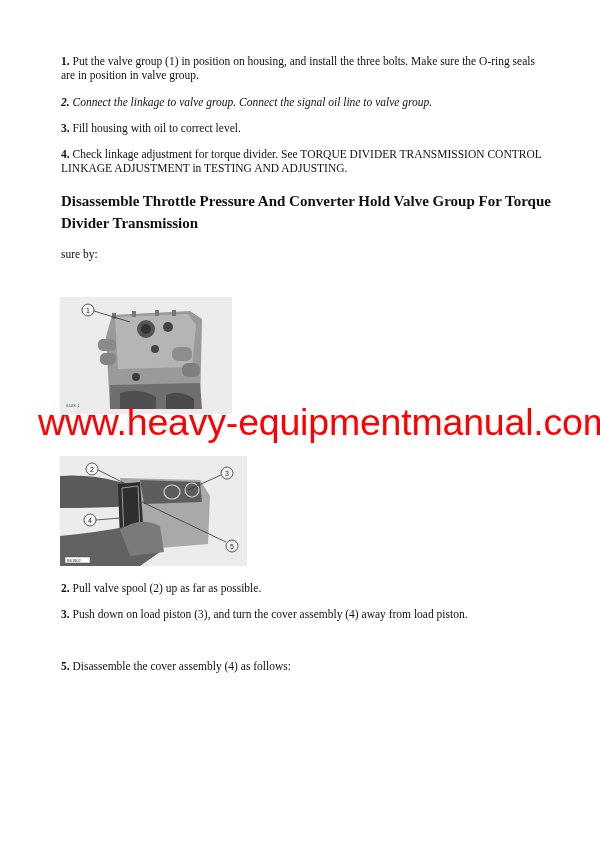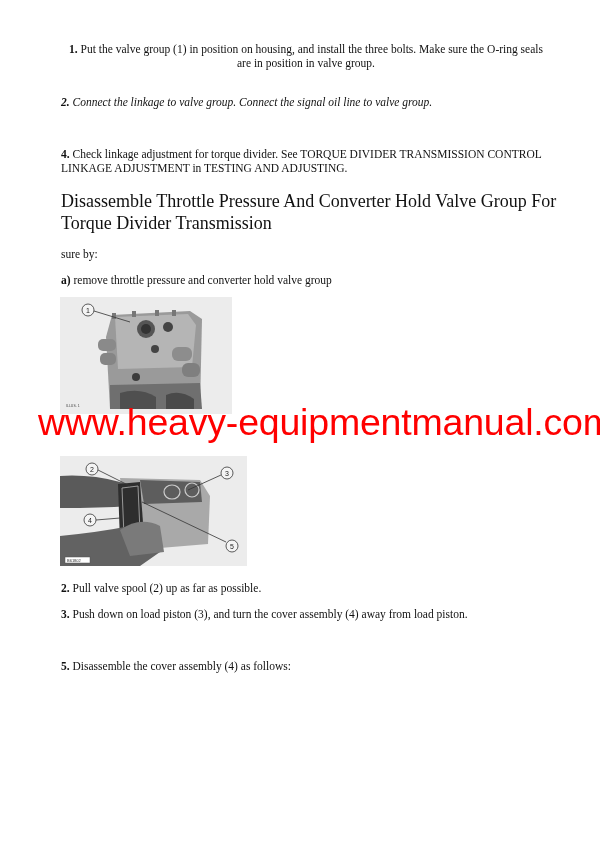--- a/index.html
+++ b/index.html
@@ -29,22 +29,22 @@
       margin: 0;
     }
     .para b { font-weight: bold; }
     .heading {
       position: absolute;
       left: 61px;
       top: 190px;
       width: 500px;
       margin: 0;
       font-family: "Liberation Serif", "DejaVu Serif", serif;
-      font-weight: normal;
-      font-size: 18px;
+      font-weight: bold;
+      font-size: 15px;
       line-height: 22px;
       color: #111111;
     }
     .figure {
       position: absolute;
       background: #ececec;
       overflow: hidden;
     }
     .figure svg { display: block; }
     .watermark {
@@ -58,32 +58,32 @@
       white-space: nowrap;
       letter-spacing: -0.2px;
       z-index: 5;
     }
   </style>
 </head>
 <body>
 
 <div class="page">
 
-  <p class="para" style="top:43px;text-align:center;"><b>1.</b><span> Put the valve group (1) in position on housing, and install the three bolts. Make sure the O-ring seals are in position in valve group.</span></p>
+  <p class="para" style="top:55px;"><b>1.</b><span> Put the valve group (1) in position on housing, and install the three bolts. Make sure the O-ring seals are in position in valve group.</span></p>
 
   <p class="para" style="top:96px;font-style:italic;"><b>2.</b><span> Connect the linkage to valve group. Connect the signal oil line to valve group.</span></p>
 
+  <p class="para" style="top:122px;"><b>3.</b><span> Fill housing with oil to correct level.</span></p>
 
   <p class="para" style="top:148px;font-family:Liberation Serif, serif;"><b>4.</b><span> Check linkage adjustment for torque divider. See TORQUE DIVIDER TRANSMISSION CONTROL LINKAGE ADJUSTMENT in TESTING AND ADJUSTING.</span></p>
 
   <h2 class="heading">Disassemble Throttle Pressure And Converter Hold Valve Group For Torque Divider Transmission</h2>
 
   <p class="para" style="top:248px;">sure by:</p>
 
-  <p class="para" style="top:274px;"><b>a)</b><span> remove throttle pressure and converter hold valve group</span></p>
 
   <div class="figure" style="left:60px; top:297px; width:172px; height:117px;">
     <svg width="172" height="117" viewBox="0 0 172 117">
       <rect x="0" y="0" width="172" height="117" fill="#ececec"></rect>
 
       <path d="M52 18 L130 14 L142 22 L140 112 L50 112 L46 40 Z" fill="#9a9a9a"></path>
       <path d="M55 20 L128 17 L136 28 L132 70 L58 72 Z" fill="#b5b5b5"></path>
       <circle cx="86" cy="32" r="9" fill="#555"></circle>
       <circle cx="86" cy="32" r="5" fill="#333"></circle>
       <circle cx="108" cy="30" r="5" fill="#444"></circle>

